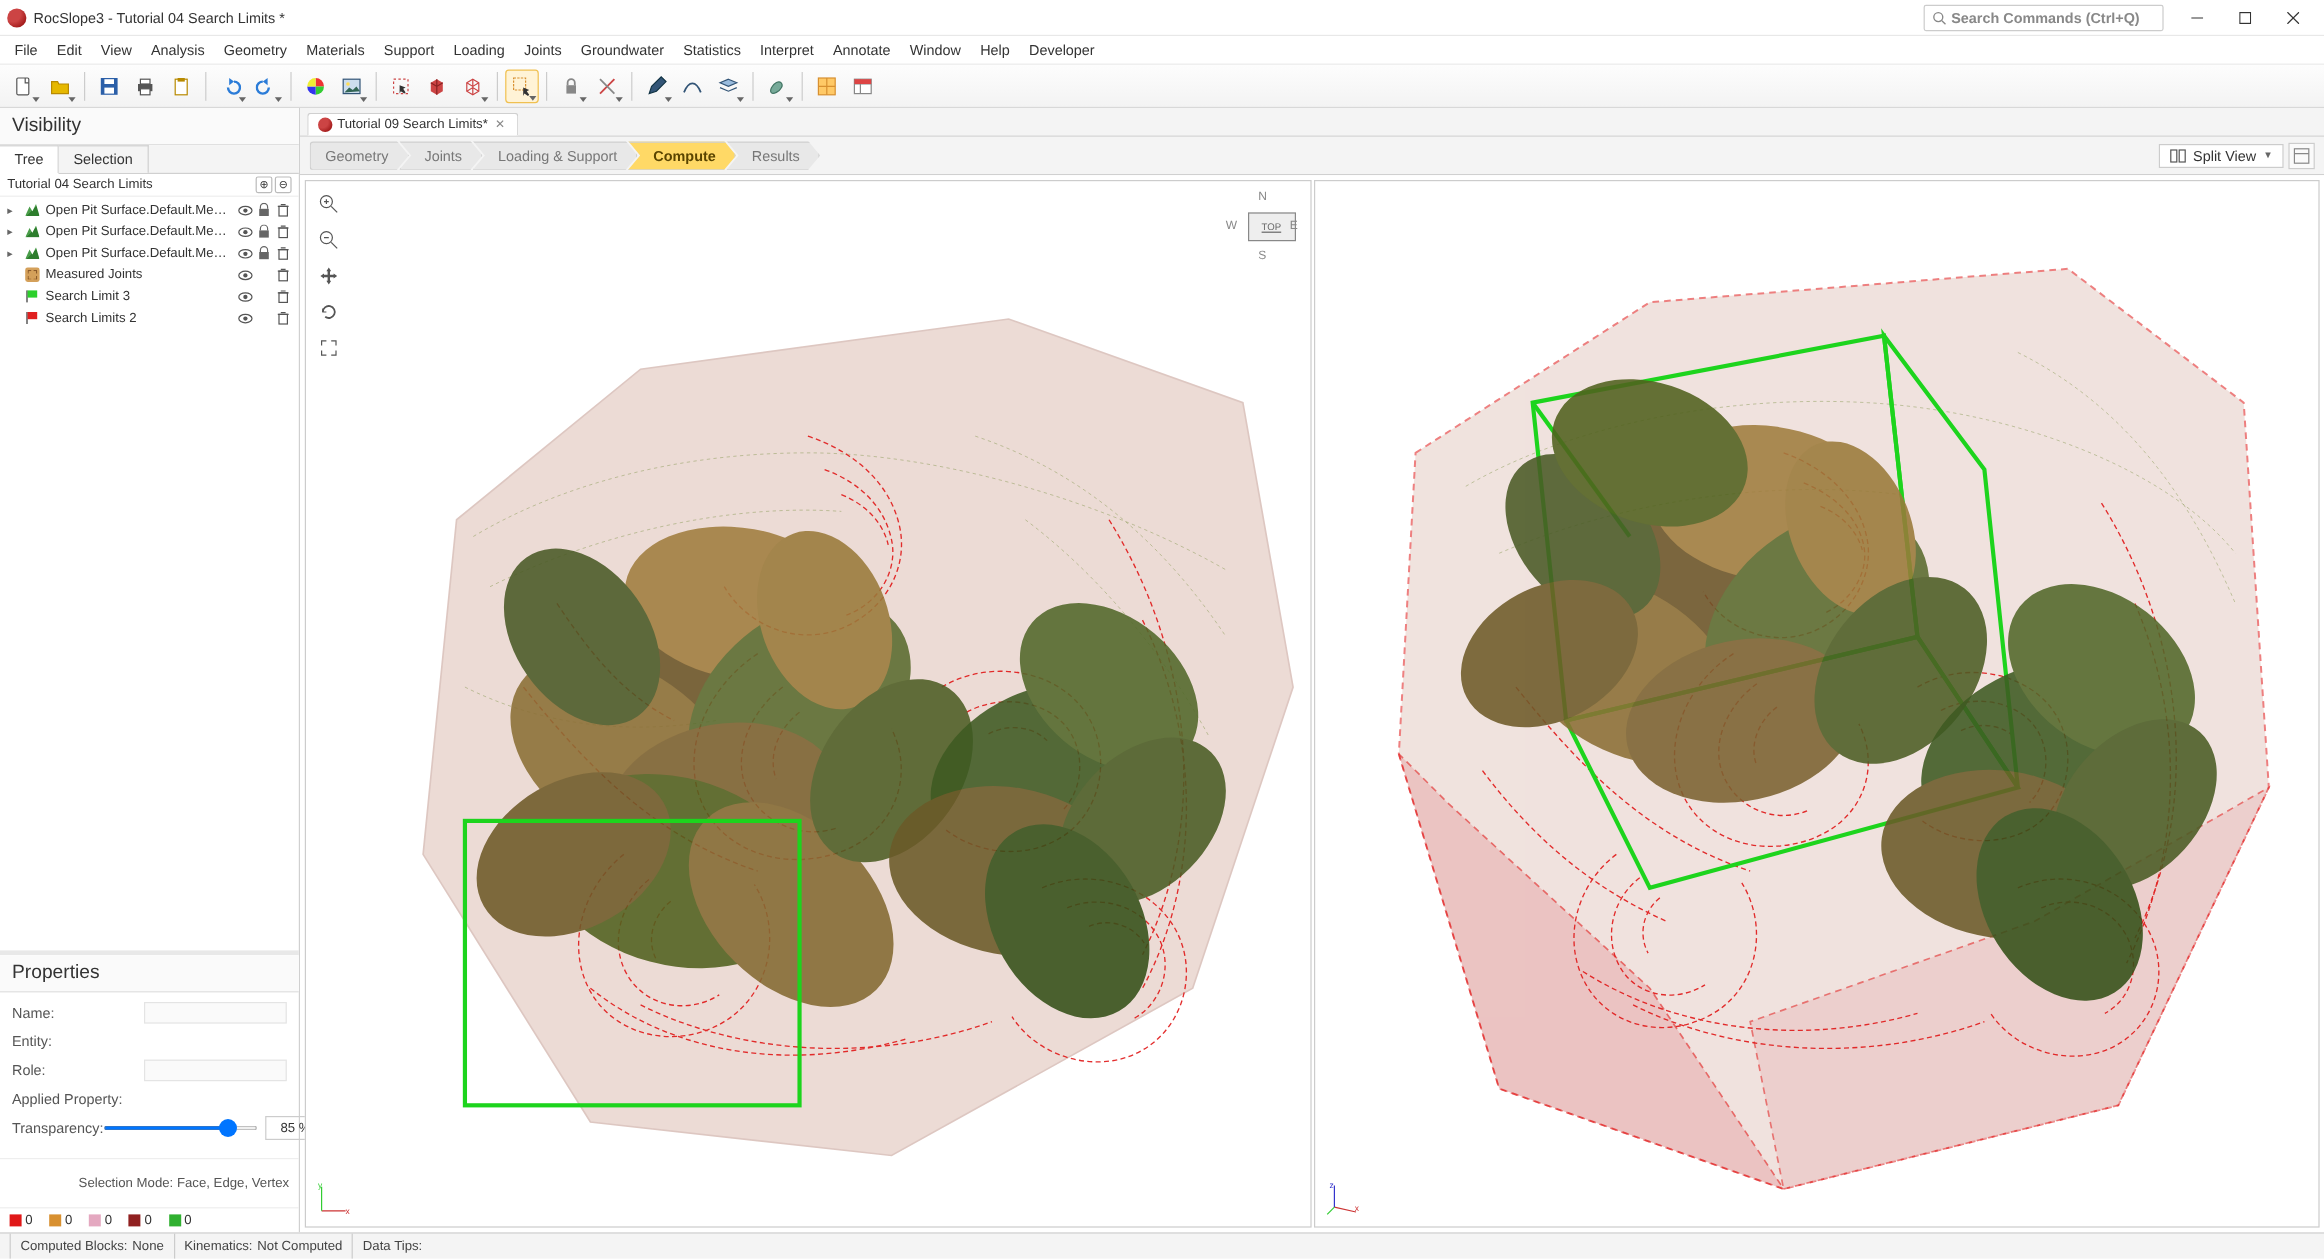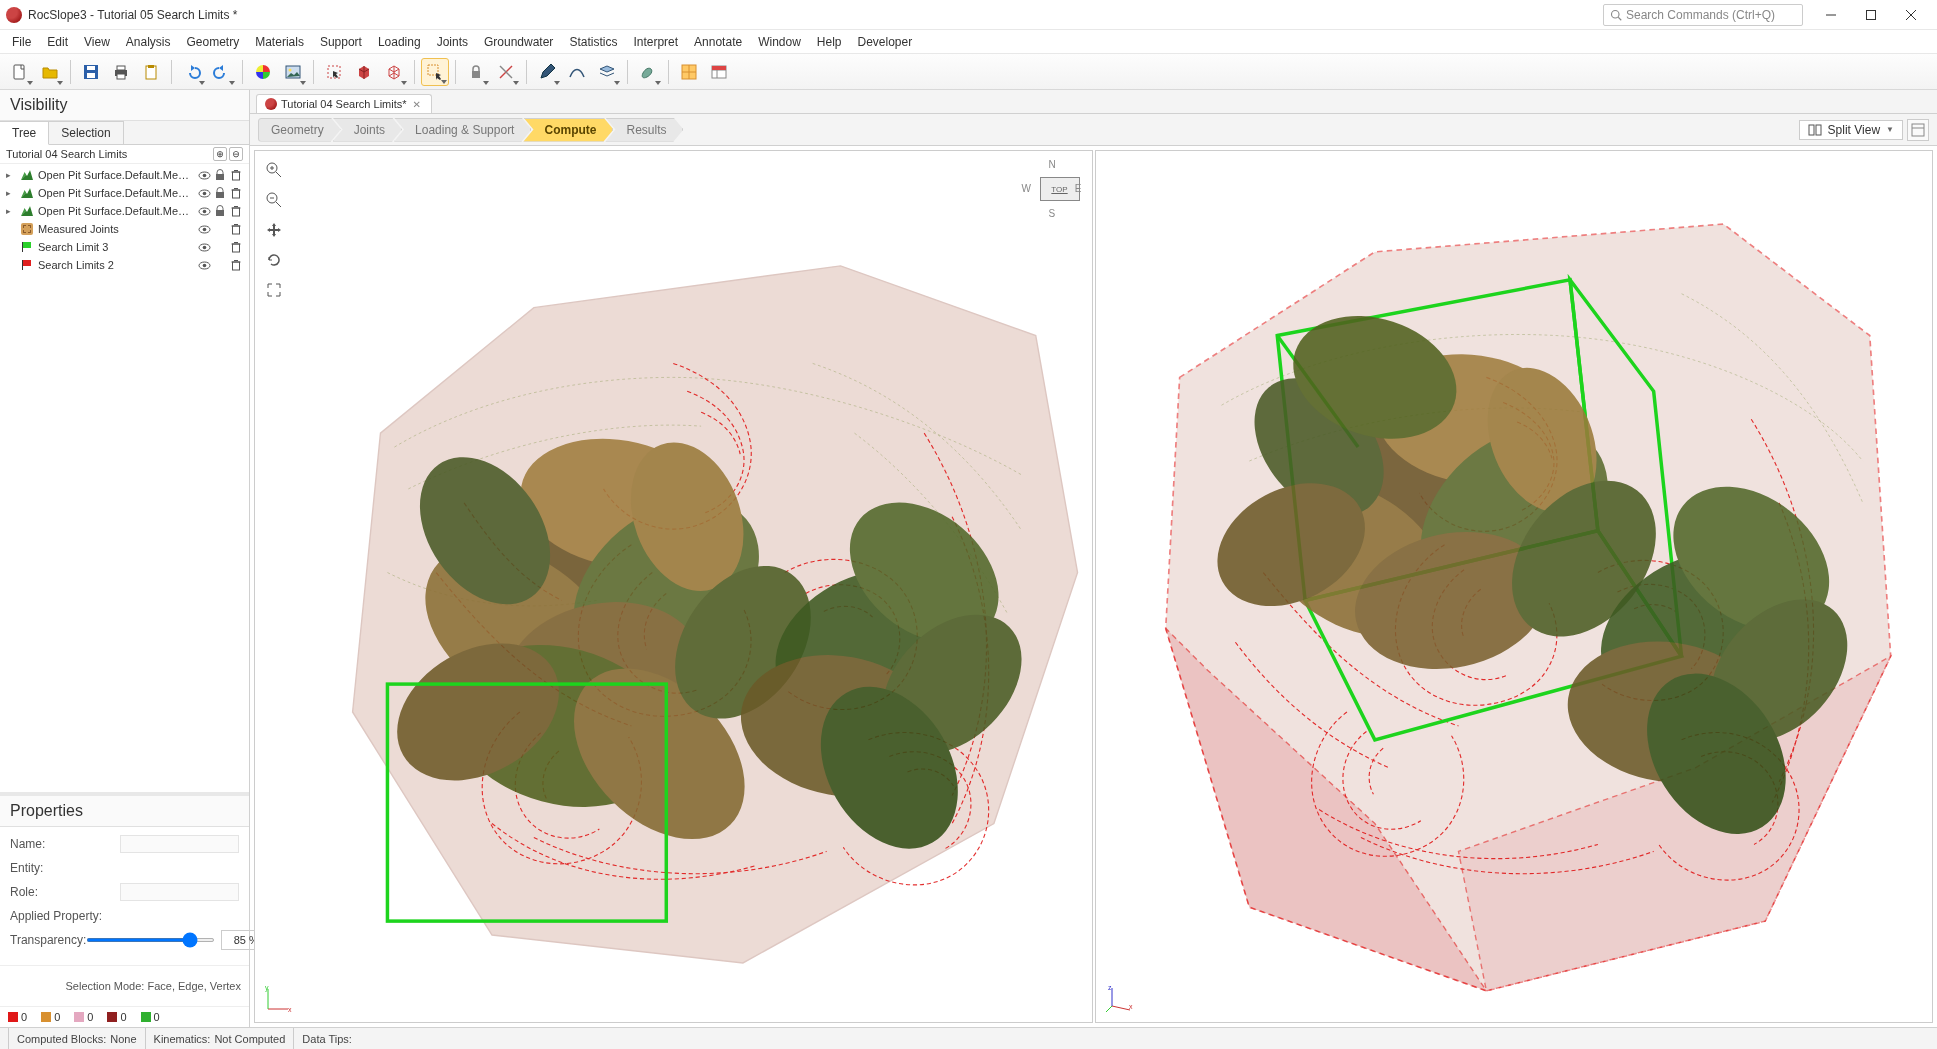--- a/index.html
+++ b/index.html
@@ -4,21 +4,21 @@
 <style>
 * { box-sizing: border-box; margin: 0; padding: 0; font-family: "Segoe UI", Tahoma, sans-serif; }
 html, body { width: 100%; height: 100%; overflow: hidden; background: #fff; }
 body { display: flex; flex-direction: column; font-size: 12px; color: #333; }
 
 
 .titlebar { height: 30px; display: flex; align-items: center; background: #fff; border-bottom: 1px solid #e8e8e8; padding: 0 6px; }
 .titlebar .app-icon { width: 16px; height: 16px; border-radius: 50%; background: radial-gradient(circle at 30% 30%, #c44 40%, #800 100%); margin-right: 6px; }
 .titlebar .title-text { flex: 0 0 auto; font-size: 12px; }
 .titlebar .spacer { flex: 1; }
-.titlebar .search-cmd { width: 200px; height: 22px; border: 1px solid #ccc; border-radius: 2px; display: flex; align-items: center; padding: 0 6px; color: #888; margin-right: 8px; }
+.titlebar .search-cmd { width: 200px; height: 22px; border: 1px solid #ccc; border-radius: 2px; display: flex; align-items: center; padding: 0 6px; color: #888; margin-right: 8px; font-weight: bold; }
 .titlebar .search-cmd svg { margin-right: 4px; }
 .titlebar .win-btn { width: 40px; height: 28px; display: flex; align-items: center; justify-content: center; color: #555; }
 
 
 .menubar { height: 24px; display: flex; align-items: center; padding: 0 4px; background: #fff; border-bottom: 1px solid #e8e8e8; }
 .menubar .menu-item { padding: 3px 8px; font-size: 12px; }
 
 
 .toolbar { height: 36px; background: linear-gradient(#fdfdfd, #f3f3f3); border-bottom: 1px solid #d8d8d8; display: flex; align-items: center; padding: 0 6px; gap: 2px; }
 .toolbar .tb-btn { width: 28px; height: 28px; display: flex; align-items: center; justify-content: center; border-radius: 3px; position: relative; }
@@ -111,21 +111,21 @@
 .statusbar .sb-left { flex: 1; }
 .statusbar .sb-seg { padding: 0 8px; border-left: 1px solid #ccc; height: 100%; display: flex; align-items: center; gap: 4px; }
 .statusbar .sb-btn { border: 1px solid #ccc; padding: 1px 0; background: #eee; border-radius: 2px; font-size: 10px; margin-top: 36px; }
 .statusbar .sb-btn.flat { border: none; background: none; }
 </style>
 </head>
 <body>
 
 <div class="titlebar">
   <div class="app-icon"></div>
-  <div class="title-text">RocSlope3 - Tutorial 05 Search Limits *</div>
+  <div class="title-text">RocSlope3 - Tutorial 04 Search Limits *</div>
   <div class="spacer"></div>
   <div class="search-cmd">
     <svg width="12" height="12" viewBox="0 0 16 16">
         <circle cx="7" cy="7" r="5" stroke="#888" stroke-width="1.5" fill="none"></circle>
         <line x1="11" y1="11" x2="15" y2="15" stroke="#888" stroke-width="1.5"></line>
       </svg>
     <span>Search Commands (Ctrl+Q)</span>
   </div>
   <div class="win-btn">
       <svg width="10" height="10">
@@ -546,21 +546,21 @@
           <span class="swatch" style="background:#30b030"></span>
           <span>0</span>
         </div>
       </div>
   </div>
 
   <div class="content">
     <div class="doctabs">
       <div class="doctab">
         <div class="doctab-icon"></div>
-        <span>Tutorial 04 Search Limits*</span>
+        <span>Tutorial 09 Search Limits*</span>
         <span class="close">✕</span>
       </div>
     </div>
 
     <div class="workflow-row">
       <div class="wf-steps" id="wf-steps">
           <div class="wf-step">Geometry</div>
           <div class="wf-step">Joints</div>
           <div class="wf-step">Loading &amp; Support</div>
           <div class="wf-step active">Compute</div>

